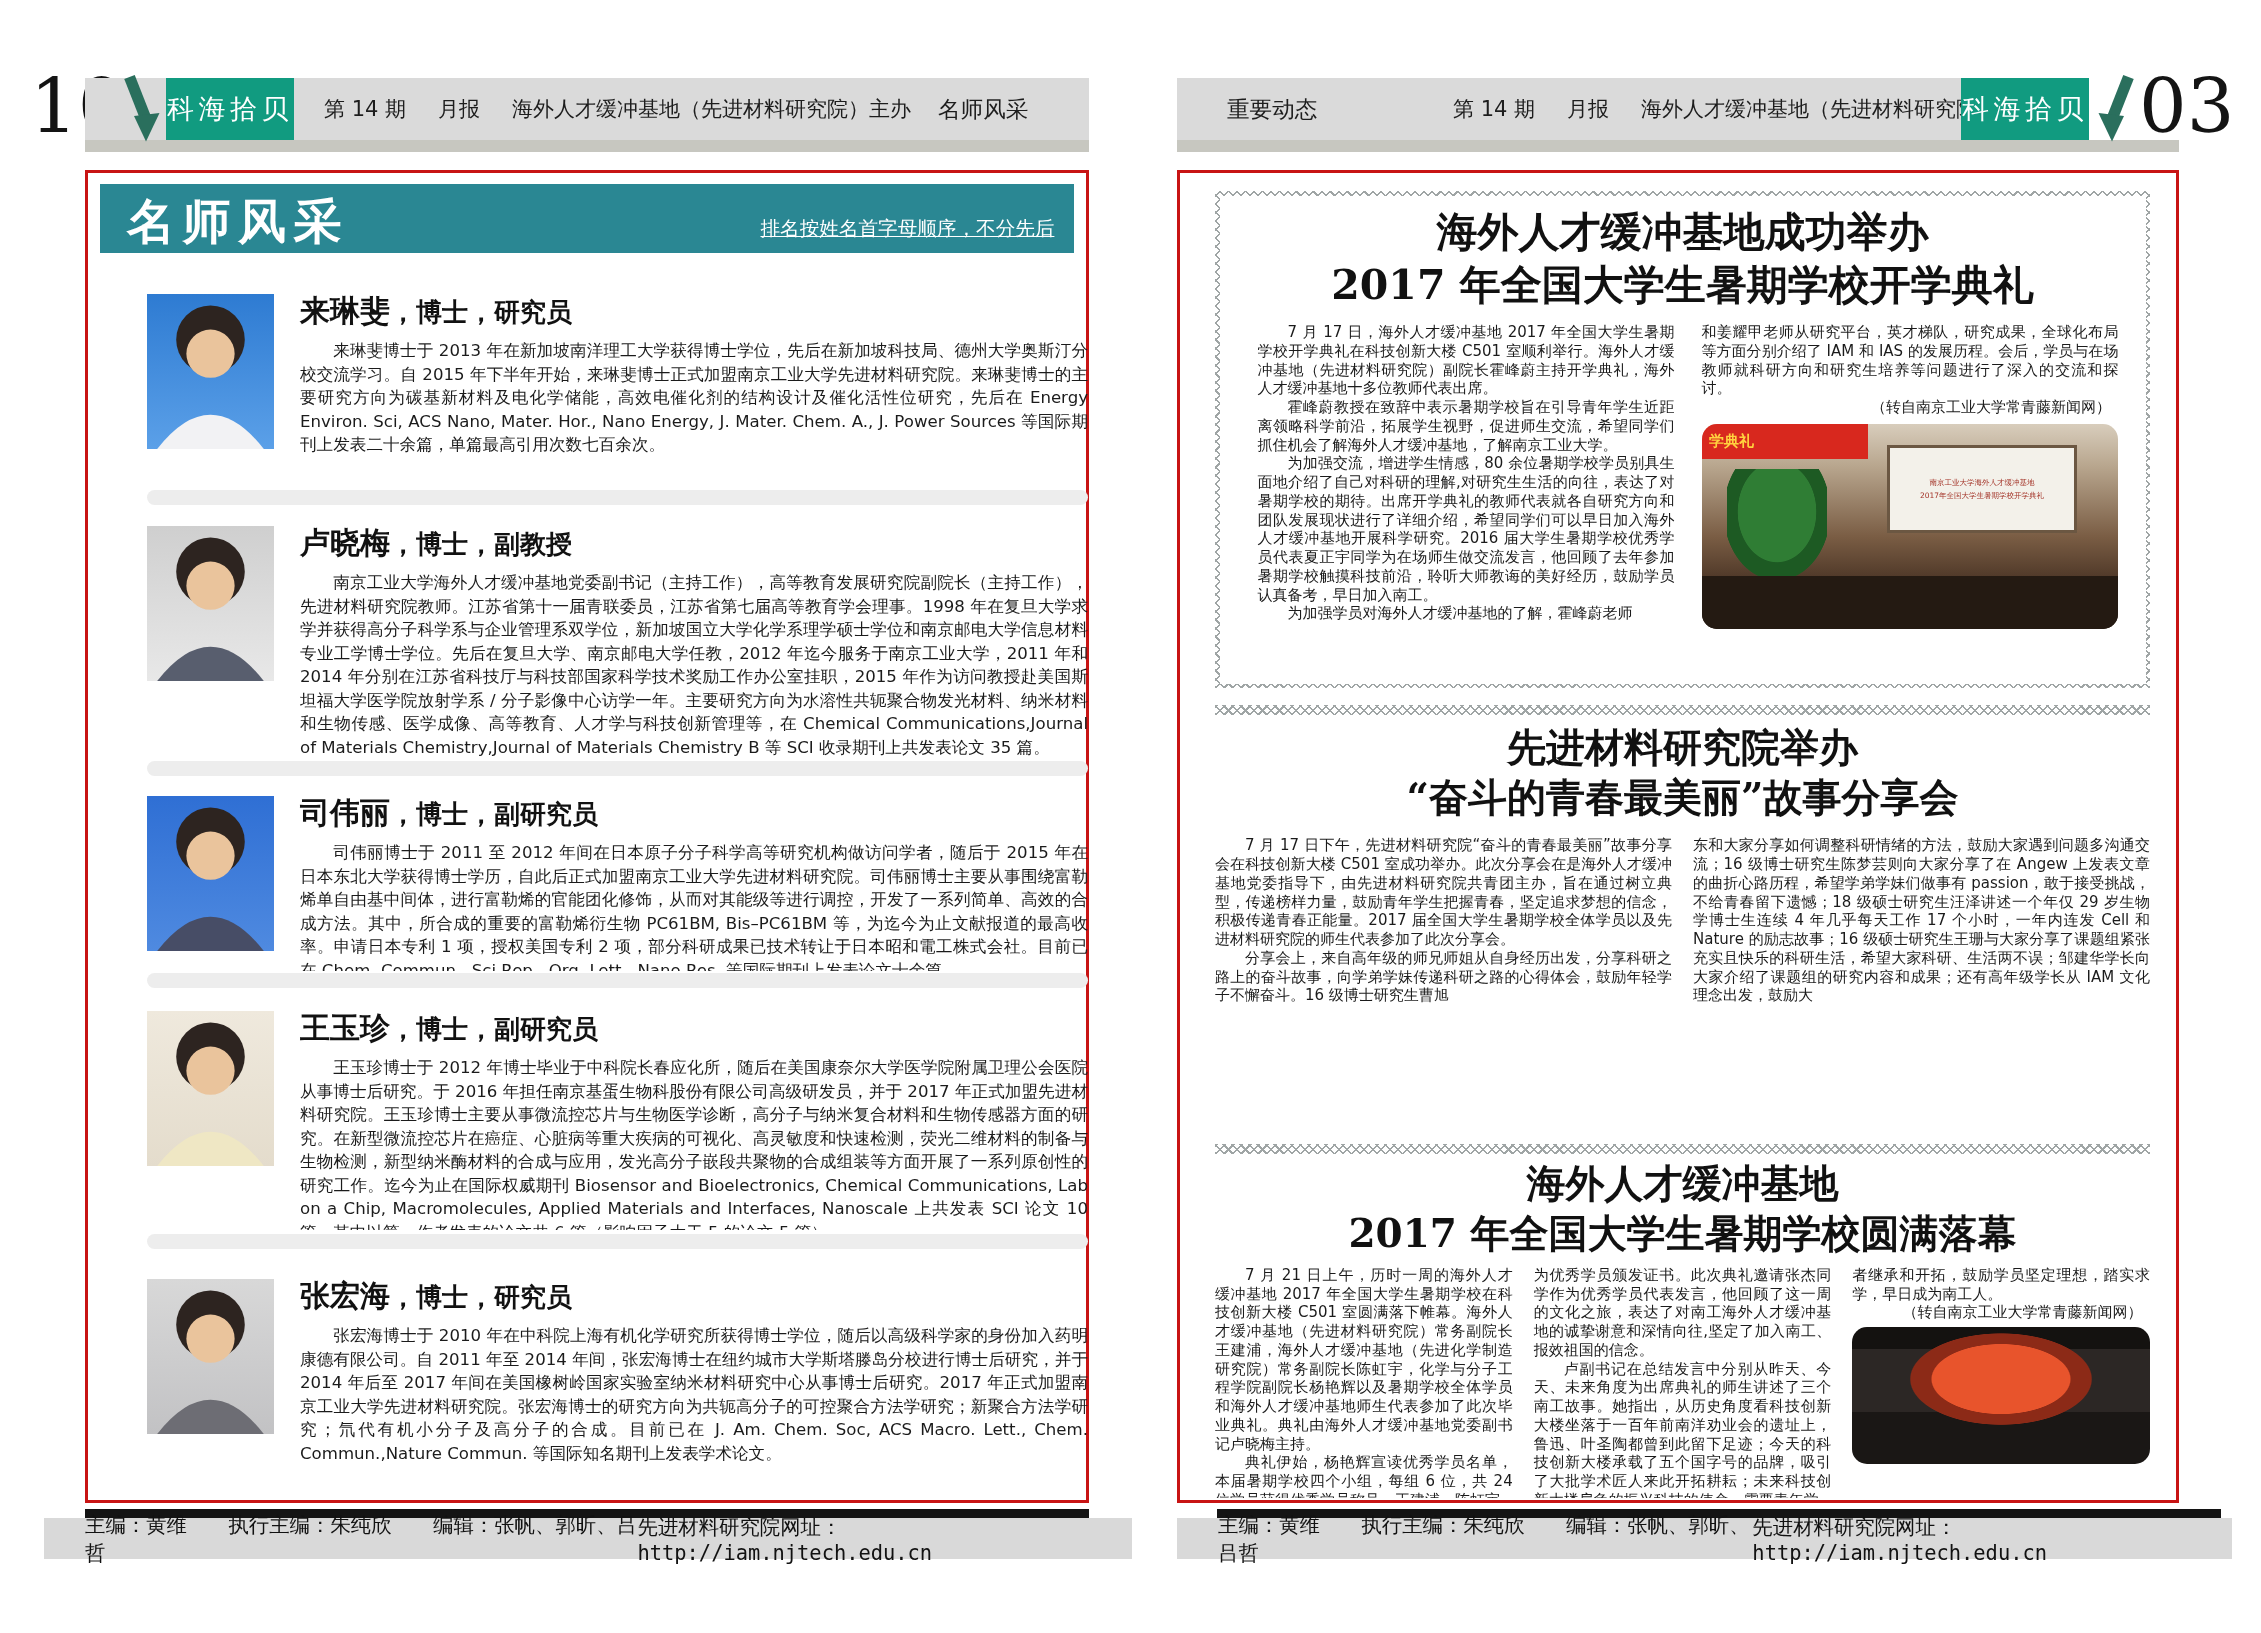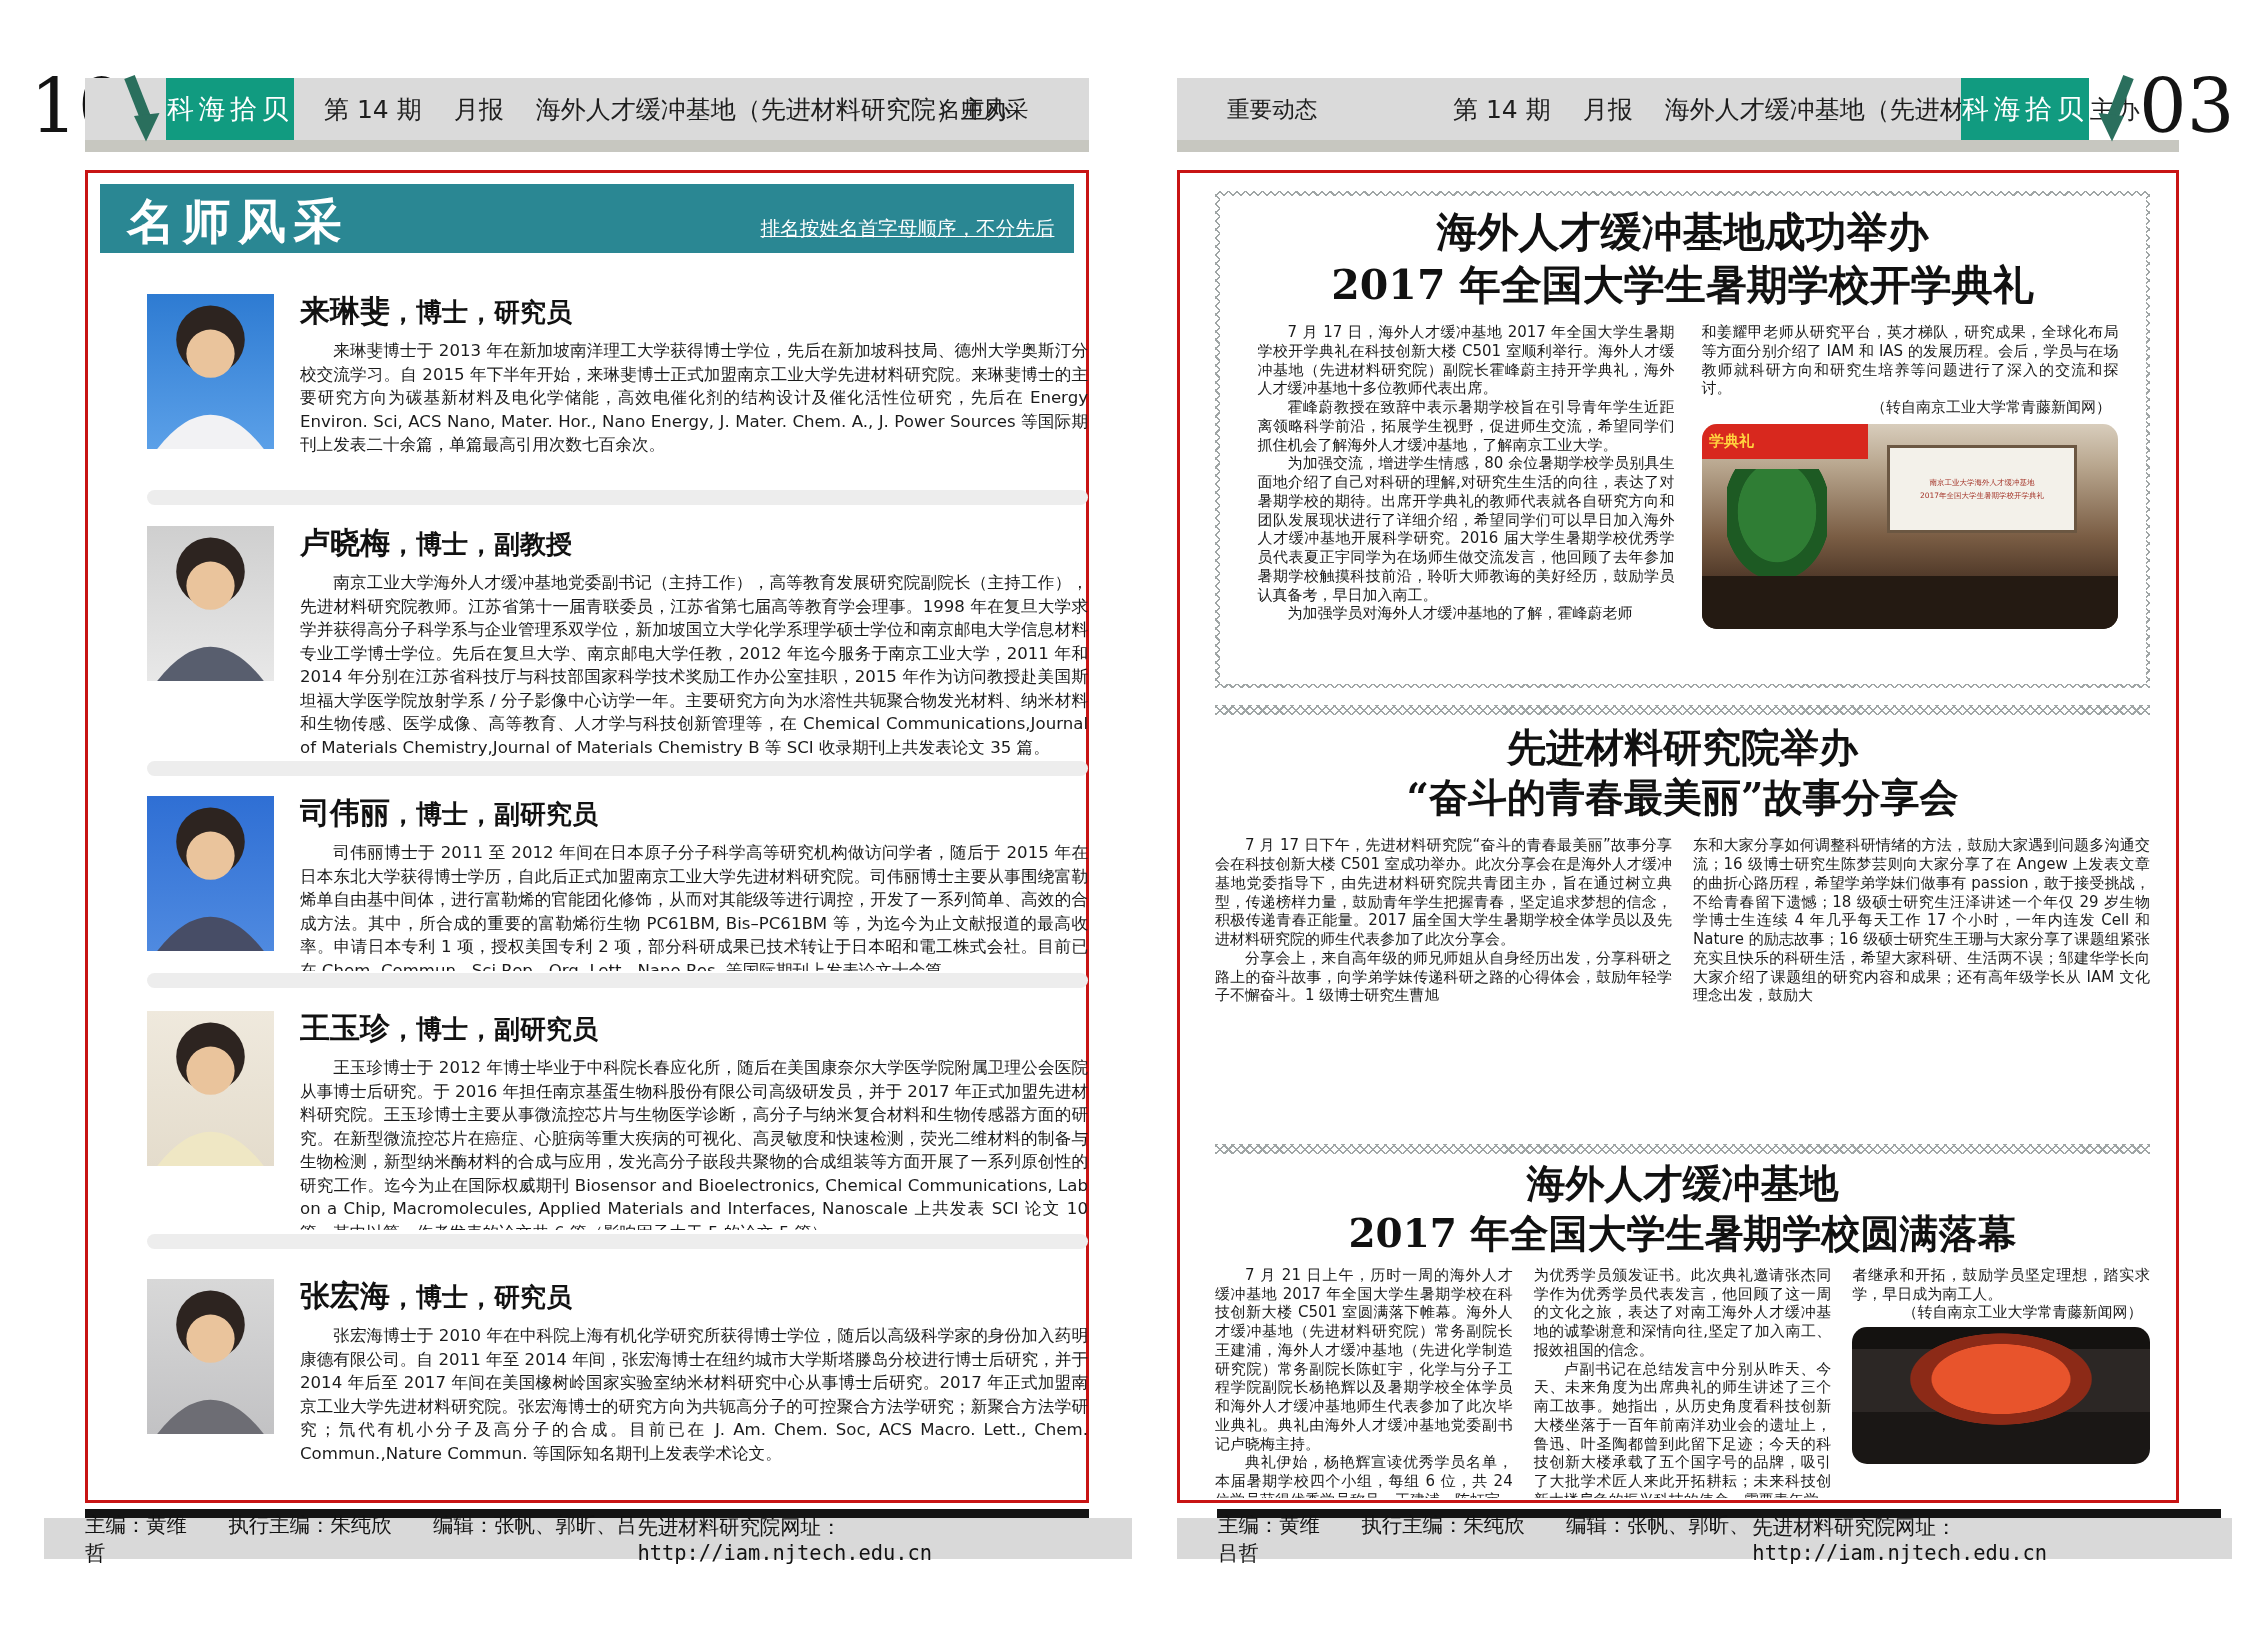--- a/index.html
+++ b/index.html
@@ -5,21 +5,21 @@
   html,body{margin:0;padding:0;background:#ffffff;}
   #canvas{position:relative;width:2261px;height:1633px;background:#ffffff;overflow:hidden;
           font-family:"DejaVu Sans","Liberation Sans",sans-serif;color:#1b1b1b;}
   .abs{position:absolute;}
   
   .hbar{background:#dadada;height:62px;}
   .hstrip{background:#c7c7c0;height:12px;}
   .pagenum{font-family:"DejaVu Serif","Liberation Serif",serif;font-size:75px;line-height:1;color:#141414;}
   .badge{background:#119b80;color:#fff;display:flex;align-items:center;justify-content:center;
          font-family:"DejaVu Serif","Liberation Serif",serif;font-size:27px;letter-spacing:4.5px;}
-  .issueline{height:62px;display:flex;align-items:center;font-size:25px;color:#1d1d1d;white-space:nowrap;}
+  .issueline{height:62px;display:flex;align-items:center;font-size:21px;color:#1d1d1d;white-space:nowrap;}
   .issueline span{margin-right:32px;}
   .sectlabel{height:62px;display:flex;align-items:center;font-size:22.6px;color:#1d1d1d;}
   
   .redbox{border:3px solid #c81414;background:#fff;box-sizing:border-box;}
   
   .banner{background:#2a8793;display:flex;justify-content:space-between;}
   .banner .btitle{font-family:"DejaVu Serif","Liberation Serif",serif;font-size:48px;font-weight:bold;
                   color:#fff;padding:6px 0 0 27px;letter-spacing:7.5px;}
   .banner .bnote{color:#fff;font-size:19.6px;align-self:flex-end;padding:0 19.6px 10.6px 0;text-decoration:underline;}
   .profile{display:flex;overflow:hidden;}
@@ -262,21 +262,21 @@
     <div class="abs lattice" style="left:35px;top:532px;width:935px;height:9.8px;"></div>
 
     <div class="abs a2" style="left:35px;top:550px;width:935px;">
       <div class="atitle">
         <span class="t1">先进材料研究院举办</span>
         <span class="t2">“奋斗的青春最美丽”故事分享会</span>
       </div>
       <div class="cols" style="gap:21px;margin-top:13.6px;height:303px;overflow:hidden;">
           <div class="col">
             <p class="ind">7 月 17 日下午，先进材料研究院“奋斗的青春最美丽”故事分享会在科技创新大楼 C501 室成功举办。此次分享会在是海外人才缓冲基地党委指导下，由先进材料研究院共青团主办，旨在通过树立典型，传递榜样力量，鼓励青年学生把握青春，坚定追求梦想的信念，积极传递青春正能量。2017 届全国大学生暑期学校全体学员以及先进材料研究院的师生代表参加了此次分享会。</p>
-            <p class="ind">分享会上，来自高年级的师兄师姐从自身经历出发，分享科研之路上的奋斗故事，向学弟学妹传递科研之路的心得体会，鼓励年轻学子不懈奋斗。1 级博士研究生曹旭</p>
+            <p class="ind">分享会上，来自高年级的师兄师姐从自身经历出发，分享科研之路上的奋斗故事，向学弟学妹传递科研之路的心得体会，鼓励年轻学子不懈奋斗。16 级博士研究生曹旭</p>
           </div>
           <div class="col">
             <p>东和大家分享如何调整科研情绪的方法，鼓励大家遇到问题多沟通交流；16 级博士研究生陈梦芸则向大家分享了在 Angew 上发表文章的曲折心路历程，希望学弟学妹们做事有 passion，敢于接受挑战，不给青春留下遗憾；18 级硕士研究生汪泽讲述一个年仅 29 岁生物学博士生连续 4 年几乎每天工作 17 个小时，一年内连发 Cell 和 Nature 的励志故事；16 级硕士研究生王珊与大家分享了课题组紧张充实且快乐的科研生活，希望大家科研、生活两不误；邹建华学长向大家介绍了课题组的研究内容和成果；还有高年级学长从 IAM 文化理念出发，鼓励大</p>
           </div>
         </div>
     </div>
 
     <div class="abs lattice" style="left:35px;top:971px;width:935px;height:9.8px;"></div>
 
     <div class="abs a3" style="left:35px;top:986px;width:935px;">

